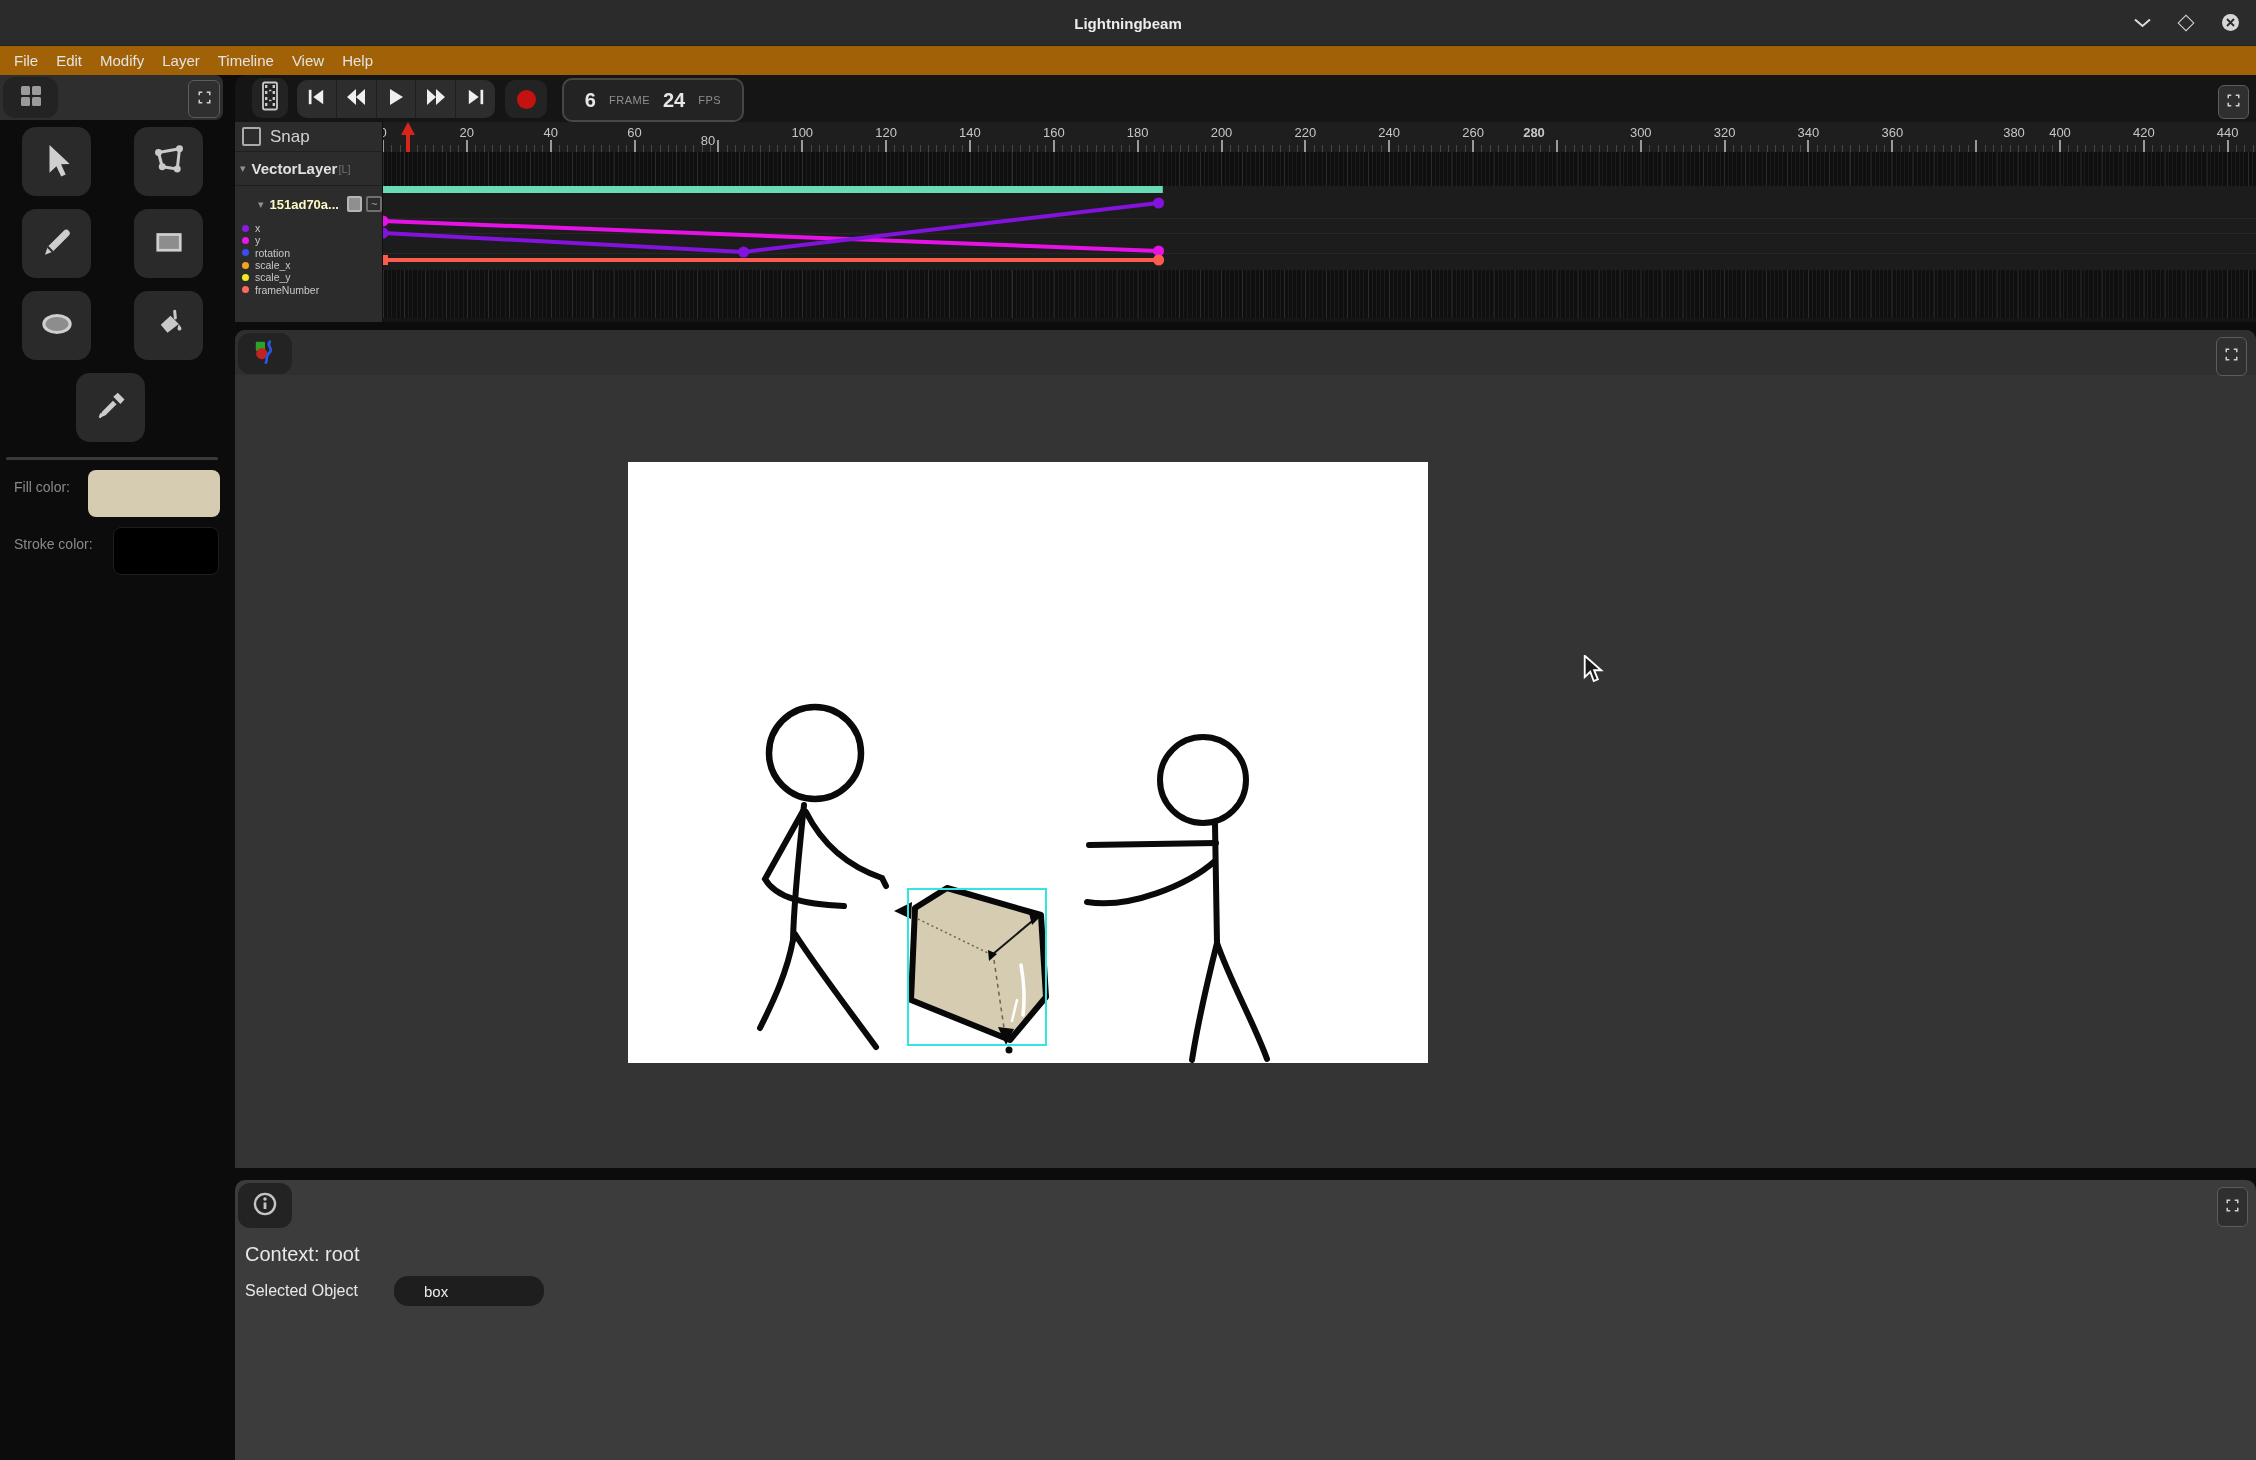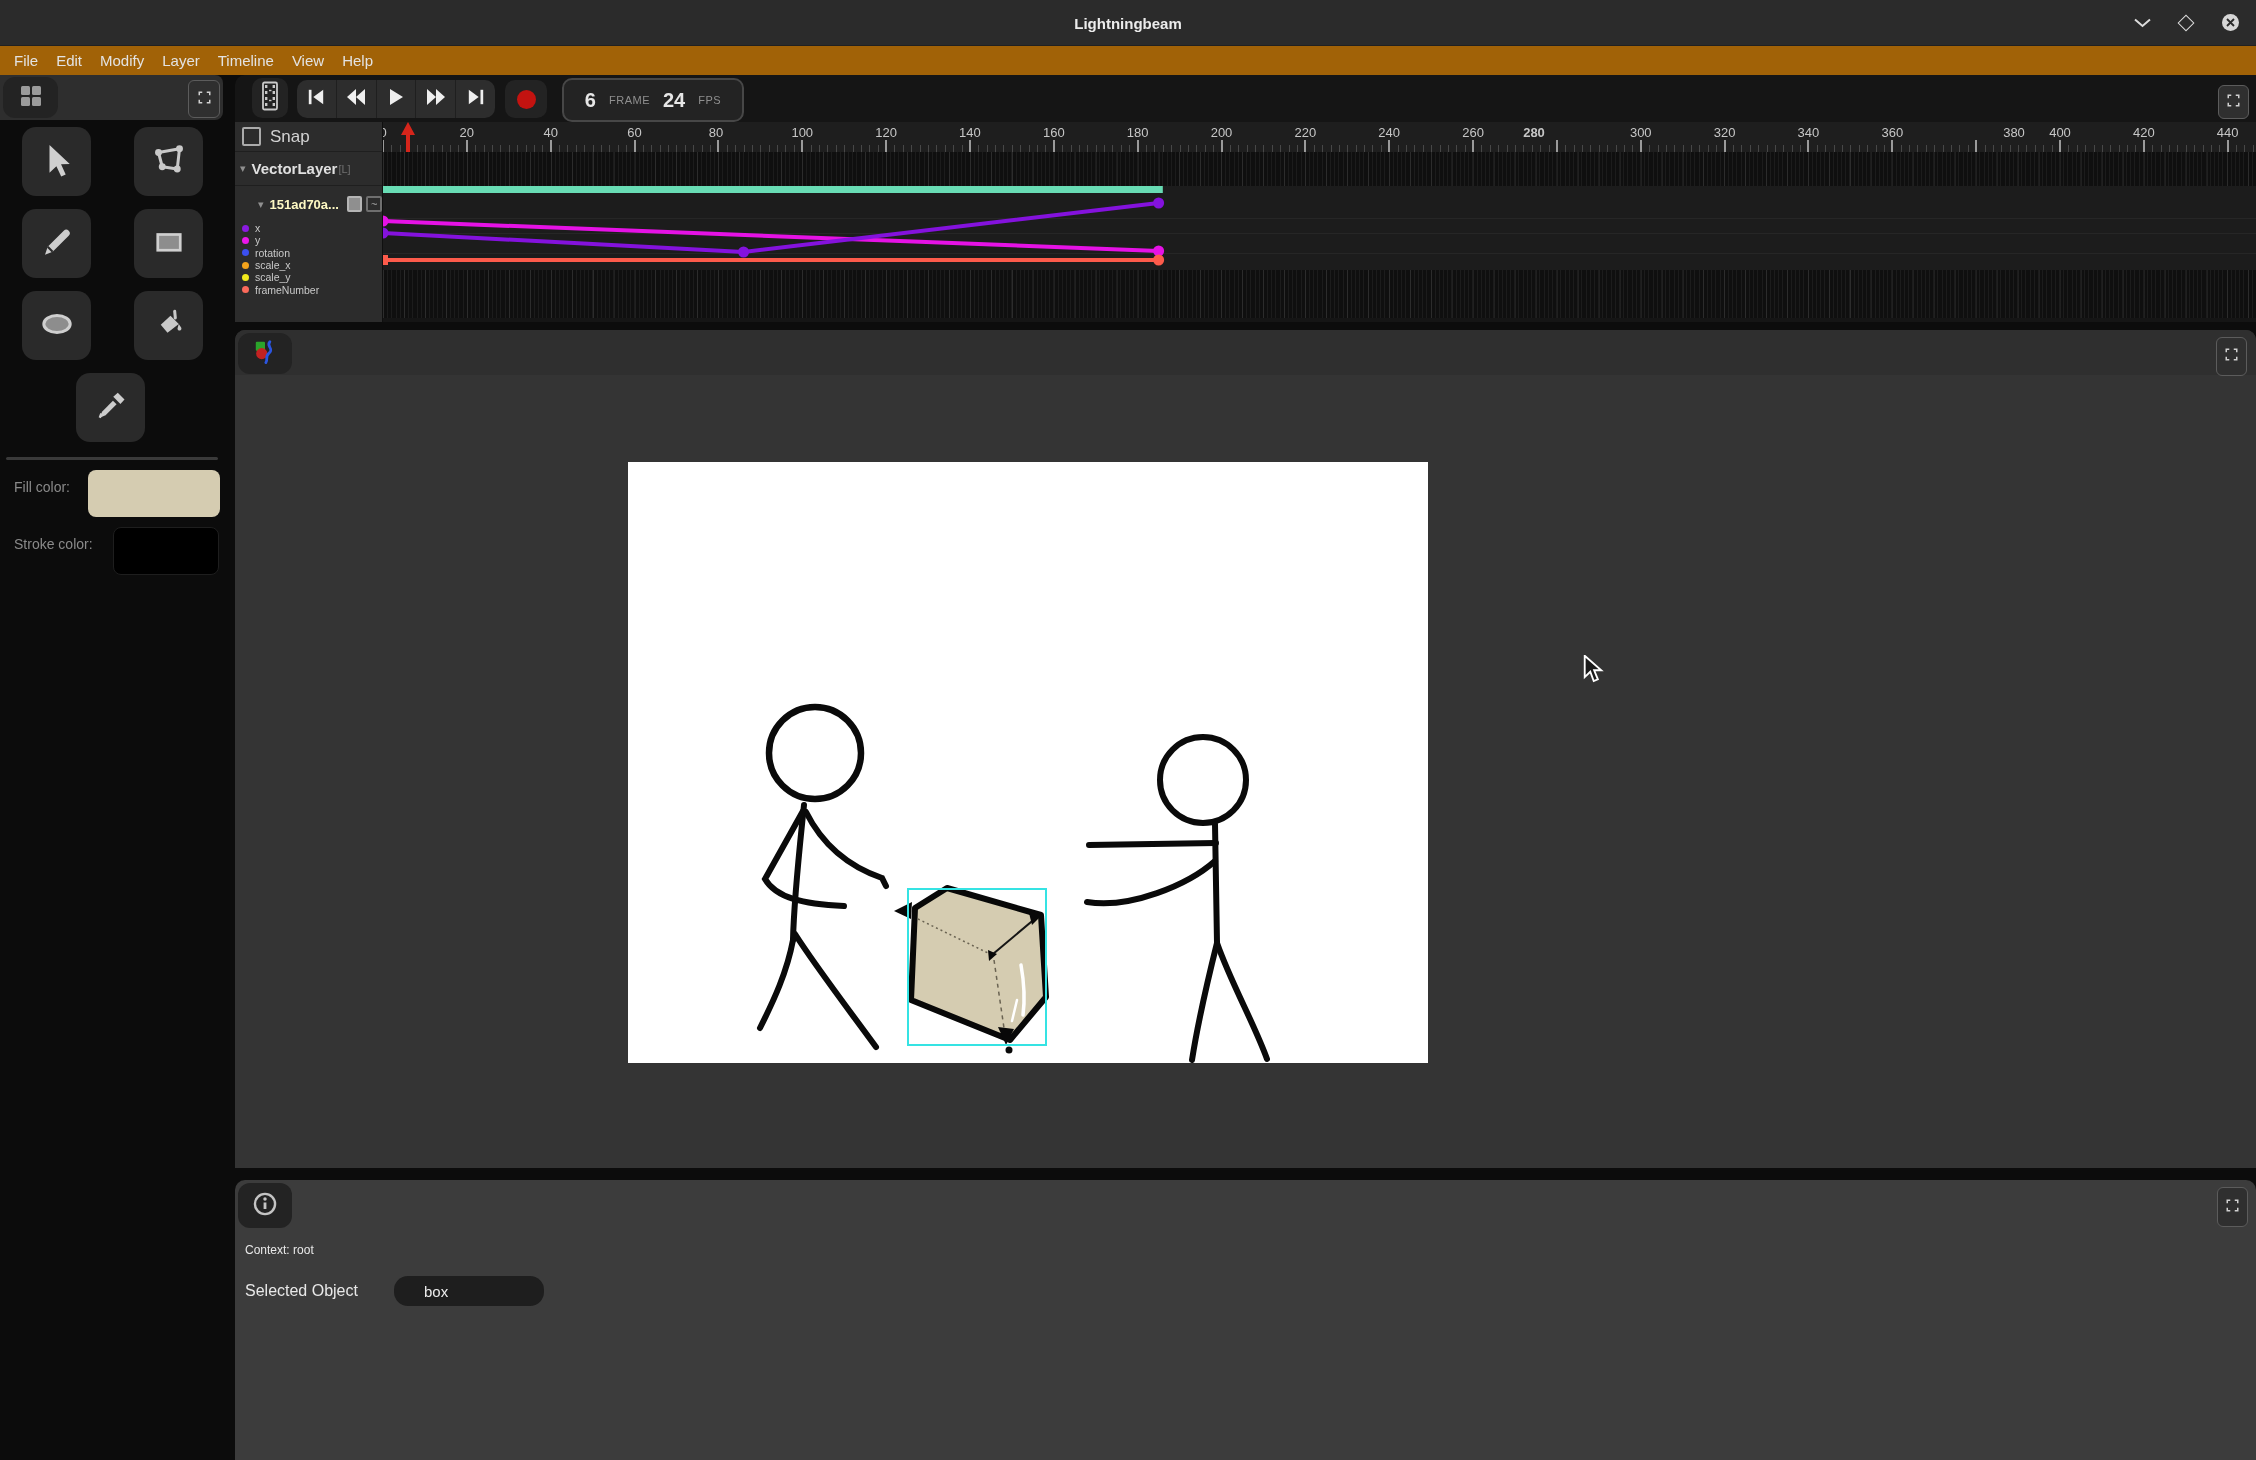--- a/index.html
+++ b/index.html
@@ -91,21 +91,21 @@
   .box-solid-thin{fill:none;stroke:#161616;stroke-width:2;}
   .box-highlight{fill:none;stroke:#ffffff;stroke-width:3.5;stroke-linecap:round;}
   .barrow{fill:#080808;}
   .sel-rect{fill:none;stroke:var(--selection,#35e3e3);stroke-width:2;}
   .cursor{position:absolute;left:1348px;top:325px;}
 
   
   .inspector-panel{position:absolute;left:235px;top:1180px;right:0;height:280px;background:#3c3c3c;border-radius:10px 10px 0 0;}
   .info-btn{position:absolute;left:3px;top:3px;width:54px;height:45px;background:#232323;border-radius:12px;display:flex;align-items:center;justify-content:center;}
   .insp-expand{position:absolute;right:8px;top:7px;width:29px;height:38px;}
-  .context-line{position:absolute;left:10px;top:63px;font-size:12px;color:#e8e8e8;}
+  .context-line{position:absolute;left:10px;top:63px;font-size:20px;color:#e8e8e8;}
   .selected-row{position:absolute;left:10px;top:96px;display:flex;align-items:center;}
   .selected-label{font-size:16px;color:#e8e8e8;line-height:30px;}
   .selected-pill{margin-left:36px;width:150px;height:30px;background:#1e1e1e;border-radius:14px;display:flex;align-items:center;padding-left:30px;box-sizing:border-box;font-size:15px;color:#ececec;}
 </style>
 </head>
 <body>
 
 <div id="app">
 
   <div class="titlebar">
@@ -320,21 +320,21 @@
     <div class="tl-ruler" id="ruler">
       <div class="ruler-minor"></div>
     <div class="ruler-label" style="left: 0px;">0</div>
         <div class="ruler-tick-major" style="left: 0px;"></div>
         <div class="ruler-label" style="left: 83.85px;">20</div>
         <div class="ruler-tick-major" style="left: 83.85px;"></div>
         <div class="ruler-label" style="left: 167.7px;">40</div>
         <div class="ruler-tick-major" style="left: 167.7px;"></div>
         <div class="ruler-label" style="left: 251.55px;">60</div>
         <div class="ruler-tick-major" style="left: 251.55px;"></div>
-        <div class="ruler-label" style="left: 333px;">80</div>
+        <div class="ruler-label" style="left: 325px; margin-top: 8px;">80</div>
         <div class="ruler-tick-major" style="left: 335.4px;"></div>
         <div class="ruler-label" style="left: 419.25px;">100</div>
         <div class="ruler-tick-major" style="left: 419.25px;"></div>
         <div class="ruler-label" style="left: 503.1px;">120</div>
         <div class="ruler-tick-major" style="left: 503.1px;"></div>
         <div class="ruler-label" style="left: 586.95px;">140</div>
         <div class="ruler-tick-major" style="left: 586.95px;"></div>
         <div class="ruler-label" style="left: 670.8px;">160</div>
         <div class="ruler-tick-major" style="left: 670.8px;"></div>
         <div class="ruler-label" style="left: 754.65px;">180</div>

